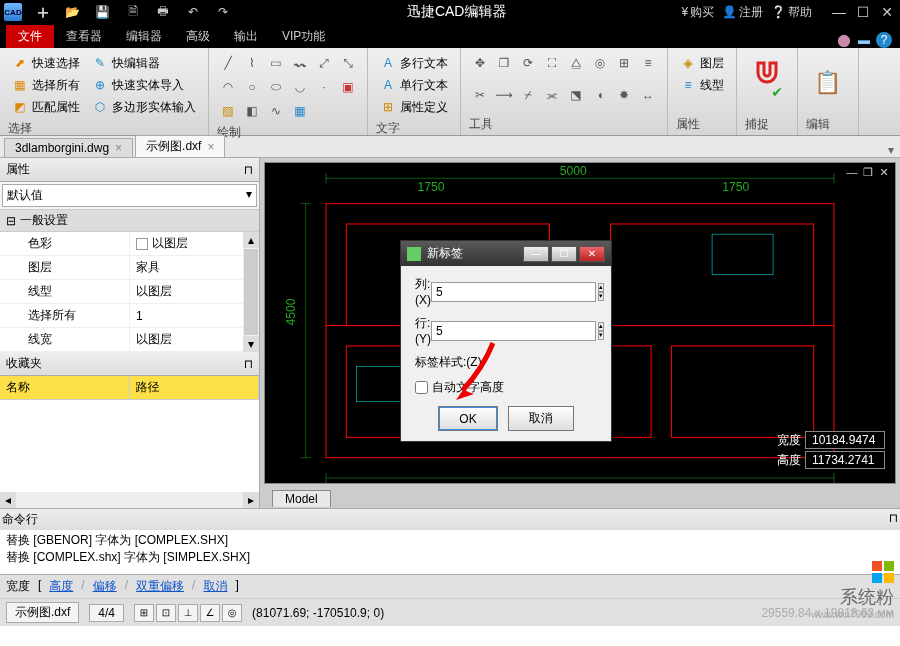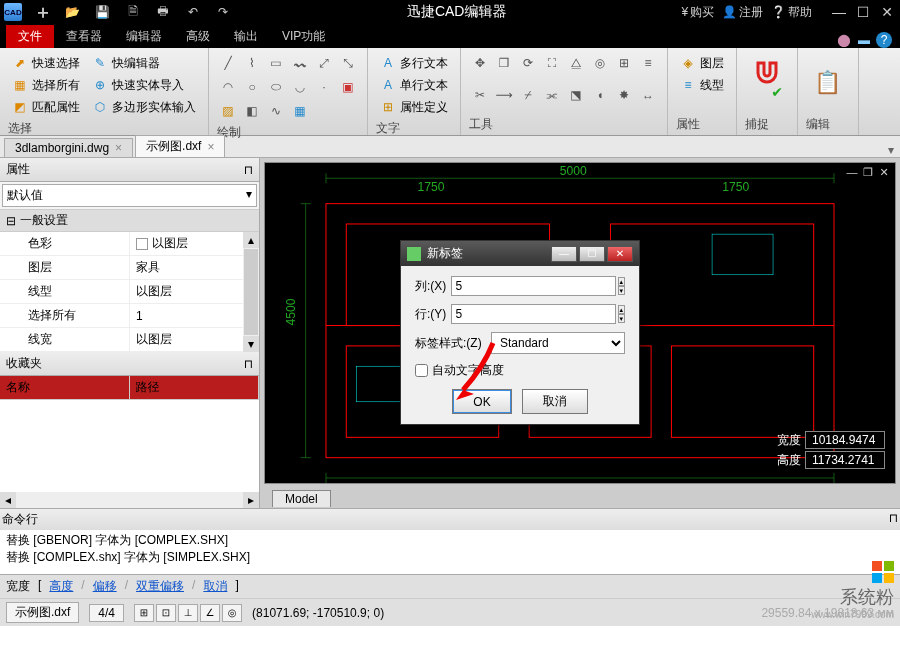--- a/index.html
+++ b/index.html
@@ -54,41 +54,41 @@
 .prop-combo .arrow { margin-left: auto; }
 .prop-section { background: #ddd; padding: 2px 6px; display: flex; align-items: center; border-top: 1px solid #ccc; border-bottom: 1px solid #ccc; }
 .prop-grid { overflow: auto; height: 120px; background: #fff; position: relative; }
 .prop-row { display: flex; border-bottom: 1px solid #eee; }
 .prop-row .k { width: 130px; padding: 3px 6px 3px 28px; border-right: 1px solid #eee; }
 .prop-row .v { flex: 1; padding: 3px 6px; display: flex; align-items: center; gap: 4px; }
 .swatch { width: 12px; height: 12px; background: #fff; border: 1px solid #999; }
 .scrollbar-v { position: absolute; right: 0; top: 0; bottom: 0; width: 16px; background: #eee; display:flex; flex-direction:column; }
 .scrollbar-v .arr { height: 16px; background:#ddd; display:flex; align-items:center; justify-content:center;}
 .scrollbar-v .thumb { flex:1; background:#ccc; margin:1px;}
-.fav-table { display:flex; border-bottom: 1px solid #ccc; background:#b91c1c;}
+.fav-table { display:flex; border-bottom: 1px solid #ccc; background:#fde047;}
 .fav-table div { flex:1; padding: 3px 6px; border-right:1px solid #ccc;}
 .fav-body { flex:1; background:#fff; }
 .sidepanel .bottom-scroll { height:16px; background:#eee; display:flex;}
 .sidepanel .bottom-scroll .arr { width:16px; background:#ddd; display:flex;align-items:center;justify-content:center;}
 
 
 .canvas-wrap { flex: 1; display: flex; flex-direction: column; background:#ccc; }
 .canvas { flex: 1; background: #000; position: relative; margin:4px; border:1px solid #888; overflow:hidden;}
 .drawing { position:absolute; inset:0; }
 .dim-box { position:absolute; right:10px; bottom:14px; color:#fff; font-size:11px;}
 .dim-row { display:flex; gap:4px; align-items:center; margin-top:2px;}
 .dim-row .lbl { }
 .dim-row .val { border:1px solid #888; padding:1px 6px; min-width:80px; background:#000;}
 .canvas .mdi-btns { position:absolute; top:2px; right:4px; display:flex; gap:2px;}
 .canvas .mdi-btns span { width:14px; height:14px; color:#ccc; display:flex; align-items:center; justify-content:center; font-size:11px;}
 .model-tab { background:#ccc; display:flex; padding-left:8px; height:20px; align-items:center; margin:0 4px;}
 .model-tab .t { border:1px solid #888; border-bottom:none; padding:1px 12px; background:#e8e8e8;}
 
 
-.dialog { position:absolute; left:400px; top:240px; width:240px; background:#f0f0f0; border:1px solid #333; box-shadow: 4px 4px 12px rgba(0,0,0,0.5);}
+.dialog { position:absolute; left:400px; top:240px; width:212px; background:#f0f0f0; border:1px solid #333; box-shadow: 4px 4px 12px rgba(0,0,0,0.5);}
 .dialog .dlg-title { background: linear-gradient(#5a5a5a,#333); color:#fff; padding:4px 6px; display:flex; align-items:center;}
 .dialog .dlg-title .icn { width:14px; height:14px; background:#6c6; margin-right:6px;}
 .dialog .dlg-sys { display:flex; gap:2px; margin-left:auto;}
 .dialog .dlg-sys span { width:26px; height:16px; background: linear-gradient(#eee,#bbb); border:1px solid #555; display:flex;align-items:center;justify-content:center; font-size:10px;}
 .dialog .dlg-sys .close { background: linear-gradient(#e66,#b22); color:#fff;}
 .dialog .dlg-body { padding:10px 14px;}
 .dlg-row { display:flex; align-items:center; margin-bottom:8px;}
 .dlg-row .lbl { width: 76px;}
 .dlg-row input[type=text] { flex:1; border:1px solid #999; padding:2px 4px; background:#fff;}
 .spinner { width:16px; display:flex; flex-direction:column; margin-left:2px;}
@@ -472,21 +472,20 @@
     <div class="dlg-row">
       <span class="lbl">行:(Y)</span>
       <input type="text" value="5" style="">
       <div class="spinner">
           <span>▴</span>
           <span>▾</span>
         </div>
     </div>
     <div class="dlg-row">
       <span class="lbl">标签样式:(Z)</span>
-      <select><option>Standard</option></select>
     </div>
     <div class="dlg-check">
       <input type="checkbox" style="">
       <span>自动文字高度</span>
     </div>
     <div class="dlg-btns">
       <button class="dlg-btn primary">OK</button>
       <button class="dlg-btn">取消</button>
     </div>
   </div>

